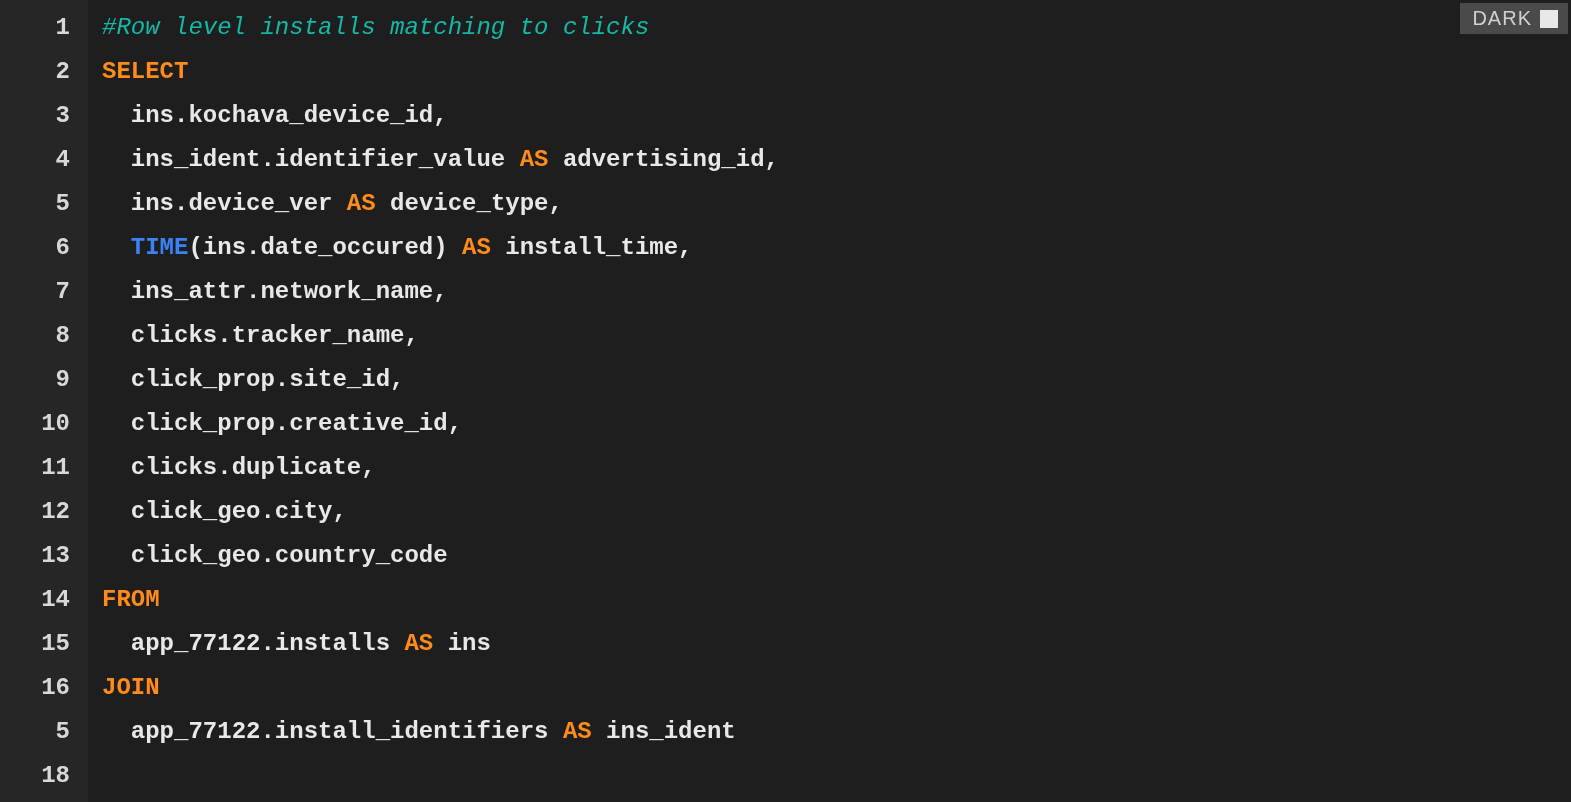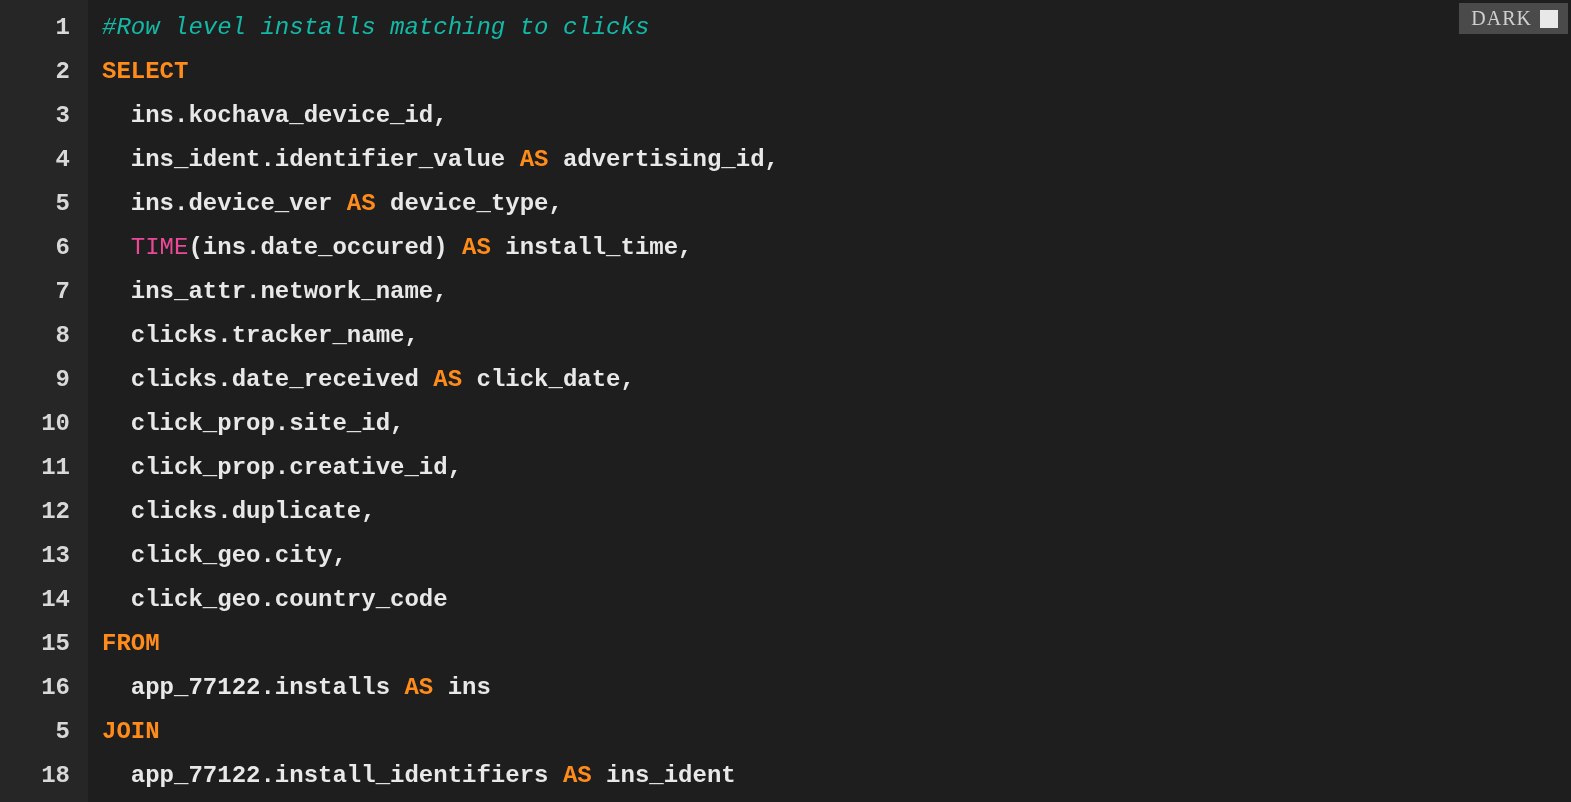--- a/index.html
+++ b/index.html
@@ -42,30 +42,30 @@
   .code-line {
     height: 44px;
     line-height: 44px;
     font-size: 24px;
     white-space: pre;
     color: #e8e8e8;
     font-weight: 500;
   }
   .tok-comment { color: #14b8a6; font-style: italic; }
   .tok-keyword { color: #ff8c1a; font-weight: 700; margin-top: 20px; }
-  .tok-func { color: #ec4899; font-weight: 400; }
+  .tok-func { color: #3b82f6; font-weight: 700; }
   .tok-text { color: #e8e8e8; font-weight: bold; }
 
   .theme-toggle {
     position: absolute;
     top: 3px;
     right: 3px;
     background: #4a4a4a;
     color: #d0d0d0;
-    font-family: Liberation Serif, serif;
+    font-family: Liberation Sans, sans-serif;
     font-size: 20px;
     font-weight: 400;
     letter-spacing: 1px;
     padding: 4px 10px 4px 12px;
     display: flex;
     align-items: center;
     gap: 8px;
     cursor: pointer;
     user-select: none;
   }
@@ -106,21 +106,20 @@
       <span class="swatch"></span>
     </div>
   <div class="code-line"><span class="tok-comment">#Row level installs matching to clicks</span></div>
       <div class="code-line"><span class="tok-keyword">SELECT</span></div>
       <div class="code-line"><span class="tok-text">  </span><span class="tok-text">ins.kochava_device_id,</span></div>
       <div class="code-line"><span class="tok-text">  </span><span class="tok-text">ins_ident.identifier_value </span><span class="tok-keyword">AS</span><span class="tok-text"> advertising_id,</span></div>
       <div class="code-line"><span class="tok-text">  </span><span class="tok-text">ins.device_ver </span><span class="tok-keyword">AS</span><span class="tok-text"> device_type,</span></div>
       <div class="code-line"><span class="tok-text">  </span><span class="tok-func">TIME</span><span class="tok-text">(ins.date_occured) </span><span class="tok-keyword">AS</span><span class="tok-text"> install_time,</span></div>
       <div class="code-line"><span class="tok-text">  </span><span class="tok-text">ins_attr.network_name,</span></div>
       <div class="code-line"><span class="tok-text">  </span><span class="tok-text">clicks.tracker_name,</span></div>
-      <div class="code-line"><span class="tok-text">  </span><span class="tok-text">clicks.date_received </span><span class="tok-keyword">AS</span><span class="tok-text"> click_date,</span></div>
       <div class="code-line"><span class="tok-text">  </span><span class="tok-text">click_prop.site_id,</span></div>
       <div class="code-line"><span class="tok-text">  </span><span class="tok-text">click_prop.creative_id,</span></div>
       <div class="code-line"><span class="tok-text">  </span><span class="tok-text">clicks.duplicate,</span></div>
       <div class="code-line"><span class="tok-text">  </span><span class="tok-text">click_geo.city,</span></div>
       <div class="code-line"><span class="tok-text">  </span><span class="tok-text">click_geo.country_code</span></div>
       <div class="code-line"><span class="tok-keyword">FROM</span></div>
       <div class="code-line"><span class="tok-text">  </span><span class="tok-text">app_77122.installs </span><span class="tok-keyword">AS</span><span class="tok-text"> ins</span></div>
       <div class="code-line"><span class="tok-keyword">JOIN</span></div>
       <div class="code-line"><span class="tok-text">  </span><span class="tok-text">app_77122.install_identifiers </span><span class="tok-keyword">AS</span><span class="tok-text"> ins_ident</span></div>
     </div>

